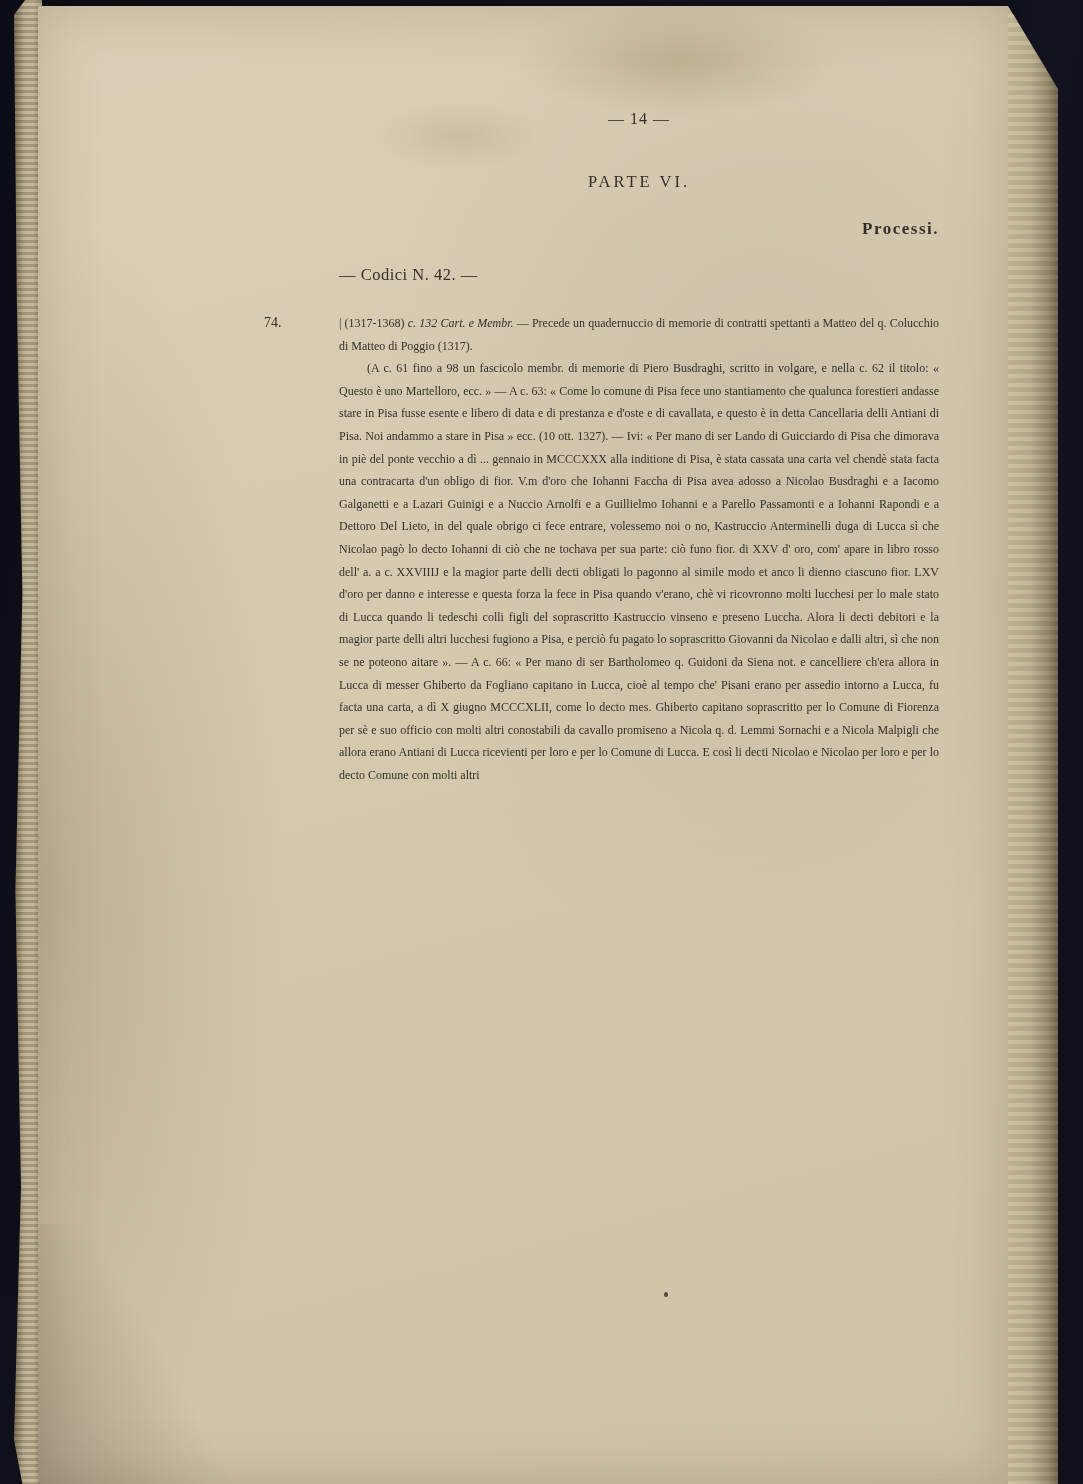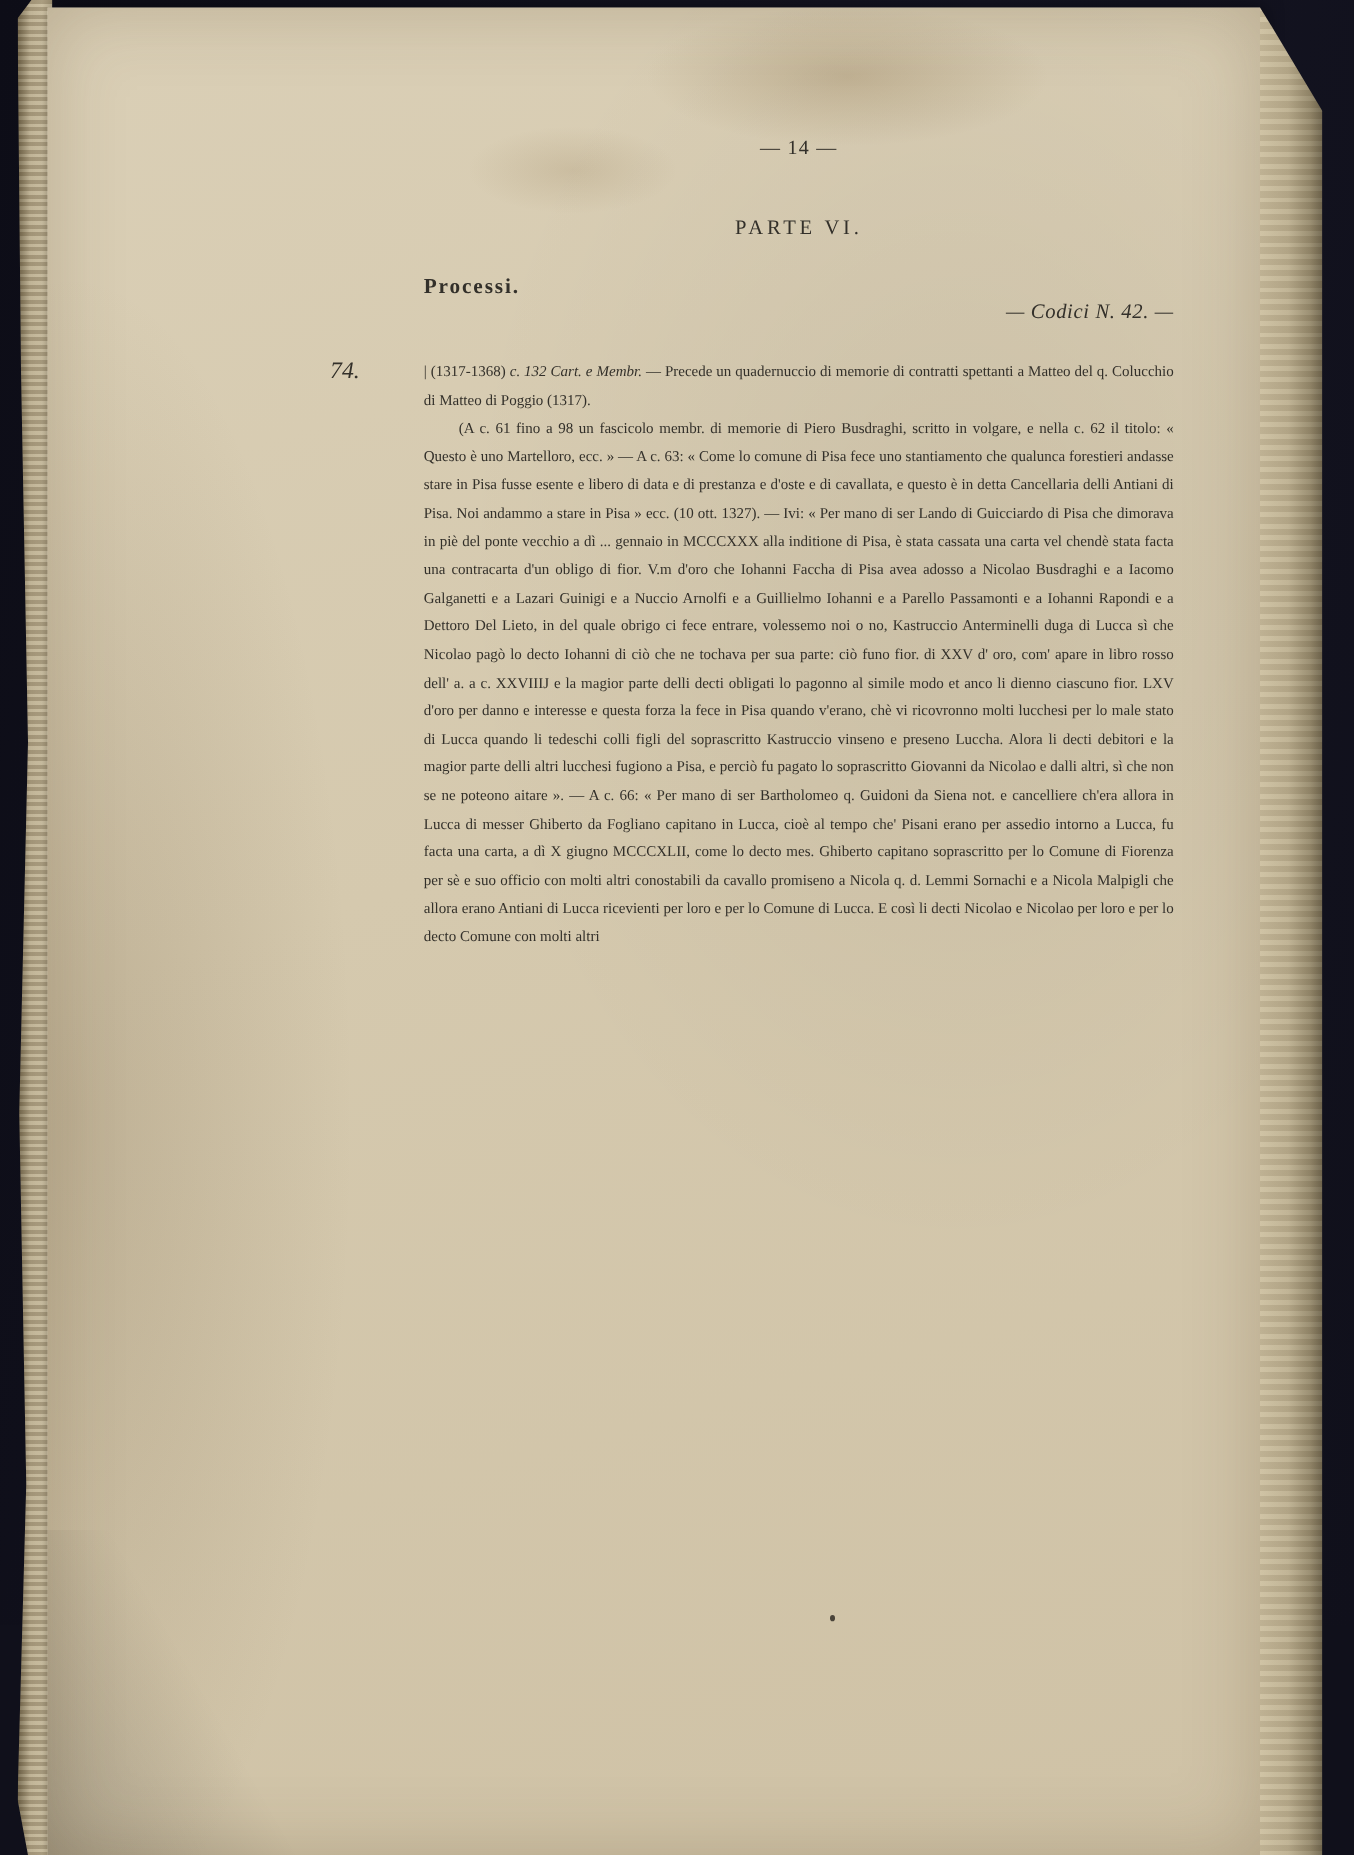--- a/index.html
+++ b/index.html
@@ -53,42 +53,41 @@
   }
   .part-heading {
     margin-top: 44px;
     text-align: center;
     font-size: 16.5px;
     letter-spacing: 3px;
     font-family: Liberation Serif, serif;
   }
   .section-heading {
     margin-top: 27px;
-    text-align: left;
+    text-align: right;
     font-size: 17px;
     font-weight: bold;
     letter-spacing: 1.5px;
   }
   .codici-heading {
-    text-align: right;
+    margin-top: 26px;
+    text-align: left;
     font-size: 16.5px;
-    font-style: italic;
     letter-spacing: 0.5px;
   }
   .entry {
     margin-top: 27px;
     margin-left: -75px;
     display: flex;
   }
   .entry-num {
     width: 75px;
     flex: 0 0 75px;
-    font-size: 19px;
+    font-size: 14px;
     line-height: 22.6px;
-    font-style: italic;
   }
   .entry-text {
     flex: 1;
     font-size: 12px;
     line-height: 22.6px;
     text-align: justify;
   }
   .entry-text p { margin: 0; }
   .entry-text .desc { text-indent: 28px; }
   .it { font-style: italic; }

